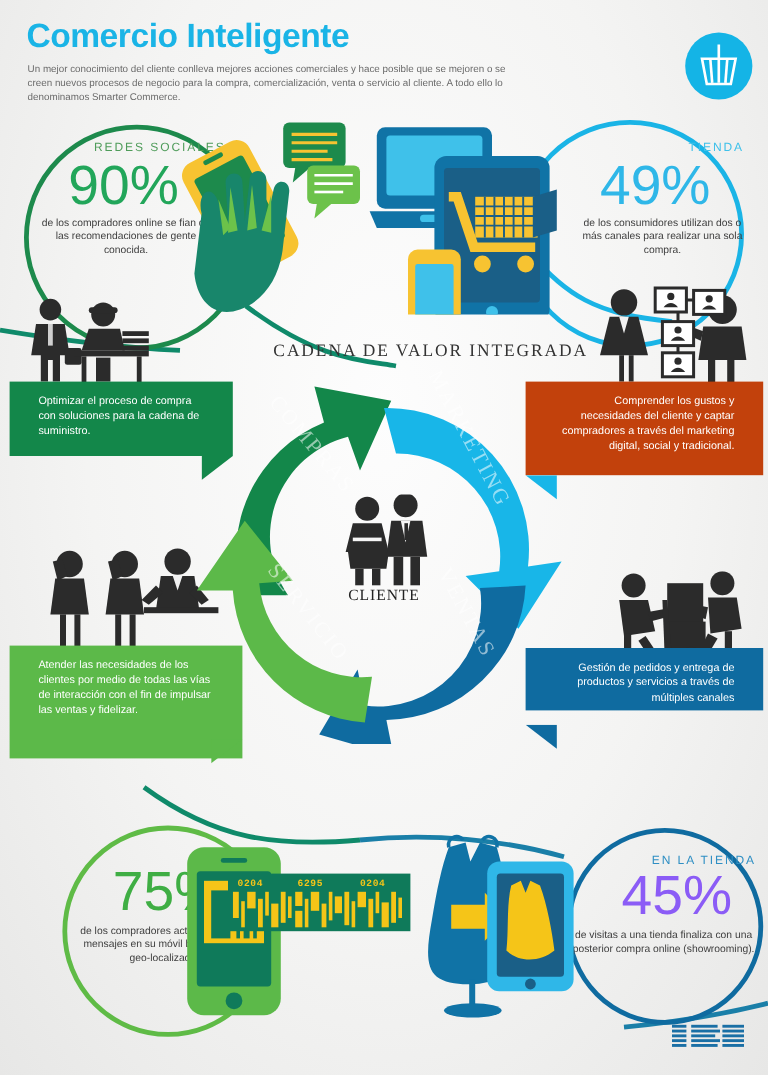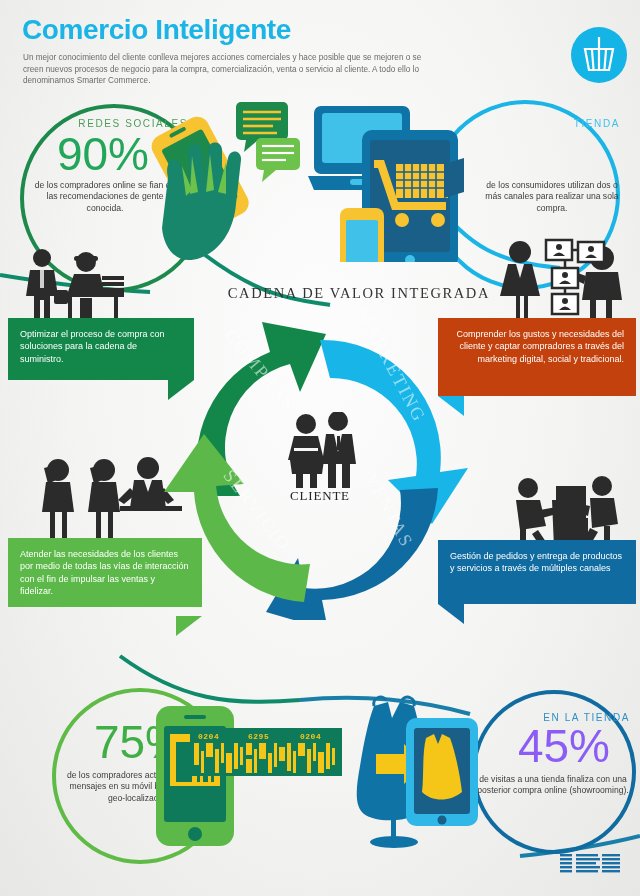--- a/index.html
+++ b/index.html
@@ -71,26 +71,26 @@
     white-space:nowrap;pointer-events:none;
   }
   #word-compras{left:210px;top:360px;transform:rotate(50deg);}
   #word-marketing{left:328px;top:355px;transform:rotate(62deg);}
   #word-ventas{left:348px;top:500px;transform:rotate(62deg);}
   #word-servicio{left:208px;top:500px;transform:rotate(52deg);}
 
   
   .panel{
     box-sizing:border-box;color:#fff;font-size:9px;line-height:12.4px;
-    padding:10px 12px;
+    padding:10px 24px;
   }
   #panel-compras{left:8px;top:318px;width:186px;height:62px;background:#13874a;text-align:left;}
   #panel-marketing{left:438px;top:318px;width:198px;height:78px;background:#c2410c;text-align:right;}
-  #panel-servicio{left:8px;top:538px;width:194px;height:69px;background:#5cb949;text-align:left;}
-  #panel-ventas{left:438px;top:540px;width:198px;height:64px;background:#0f6ba0;text-align:left;}
+  #panel-servicio{left:8px;top:538px;width:194px;height:94px;background:#5cb949;text-align:left;}
+  #panel-ventas{left:438px;top:540px;width:198px;height:52px;background:#0f6ba0;text-align:right;}
 
   
   #barcode-strip{left:190px;top:728px;width:152px;height:48px;background:#0f7a5a;}
   .bc-num{position:absolute;top:4px;color:#f5c518;font-size:8px;
     font-family:"Liberation Mono", monospace;font-weight:bold;letter-spacing:0.5px;}
   #phone-code-num{left:200px;top:732px;color:#0f7a5a;font-size:8px;
     font-family:"Liberation Mono", monospace;font-weight:bold;}
 
   
   #ibm-logo{left:560px;top:852px;width:62px;height:24px;}
@@ -165,20 +165,21 @@
     <g fill="#6cc24a">
       <path d="M52 66 L62 90 L56 96 Z"></path>
       <path d="M62 56 L68 92 L60 94 Z"></path>
       <path d="M80 54 L84 90 L76 92 Z"></path>
       <path d="M96 62 L96 94 L88 92 Z"></path>
     </g>
   </svg>
 
   <div class="abs stat-ring" id="ring-online"></div>
   <div class="abs stat-label" id="online-label">TIENDA</div>
+  <div class="abs stat-pct" id="online-pct">49%</div>
   <div class="abs stat-body" id="online-body">de los consumidores utilizan dos o más canales para realizar una sola compra.</div>
 
   <svg class="abs" style="left:306px;top:102px;" width="190" height="160">
 
     <rect x="8" y="4" width="96" height="68" rx="7" fill="#1073a6"></rect>
     <rect x="16" y="11" width="80" height="50" rx="3" fill="#3fc1ea"></rect>
     <path d="M2 74 L110 74 L104 88 L8 88 Z" fill="#1073a6"></path>
     <rect x="44" y="77" width="26" height="6" rx="3" fill="#3fc1ea"></rect>
 
     <rect x="56" y="28" width="96" height="138" rx="10" fill="#1073a6"></rect>

